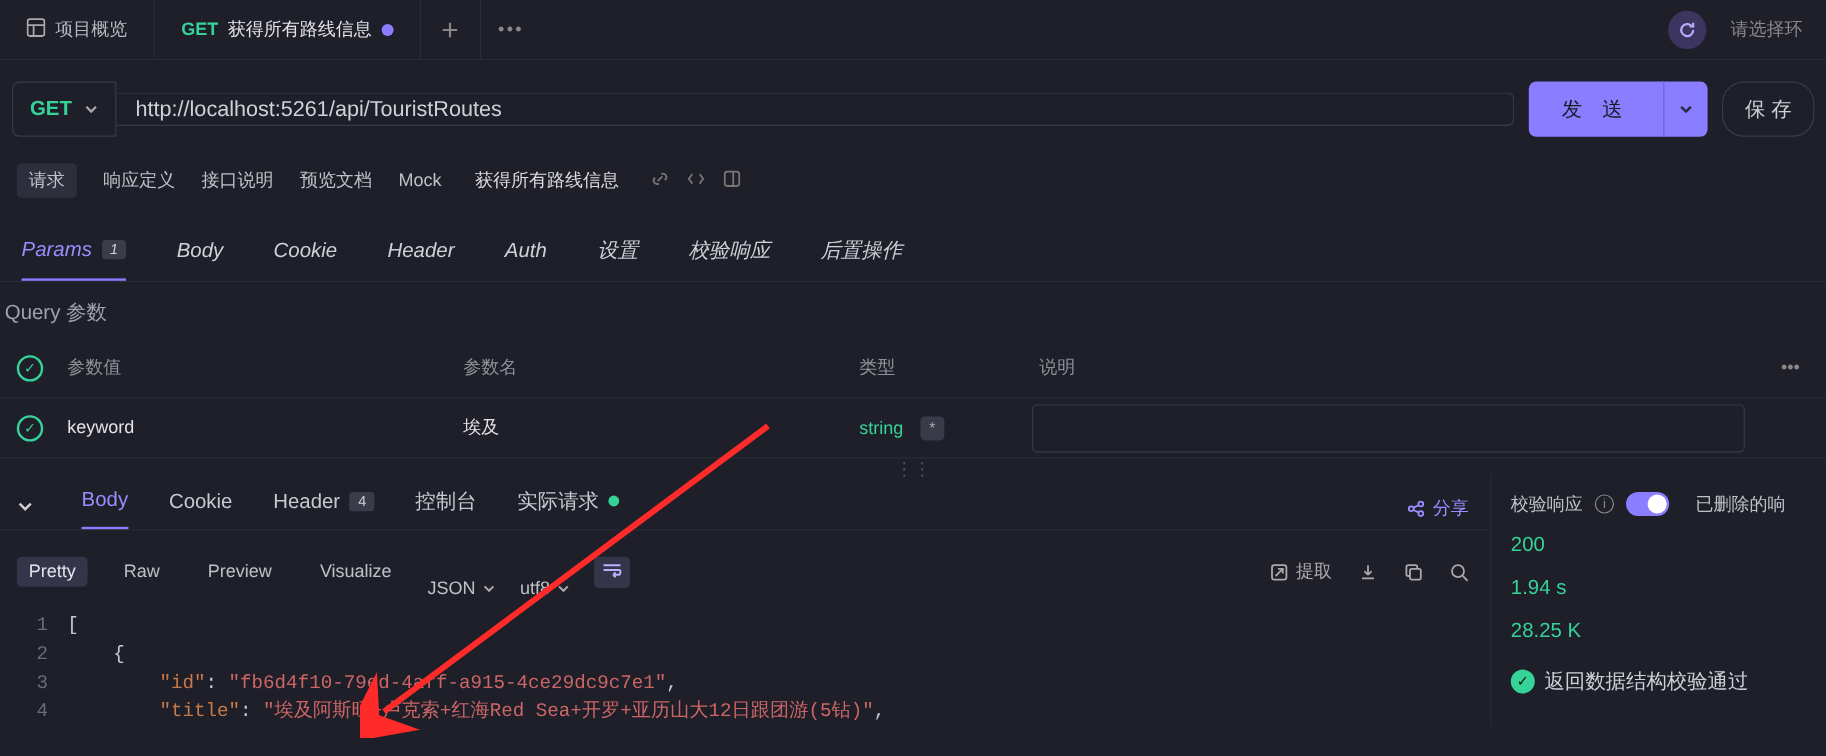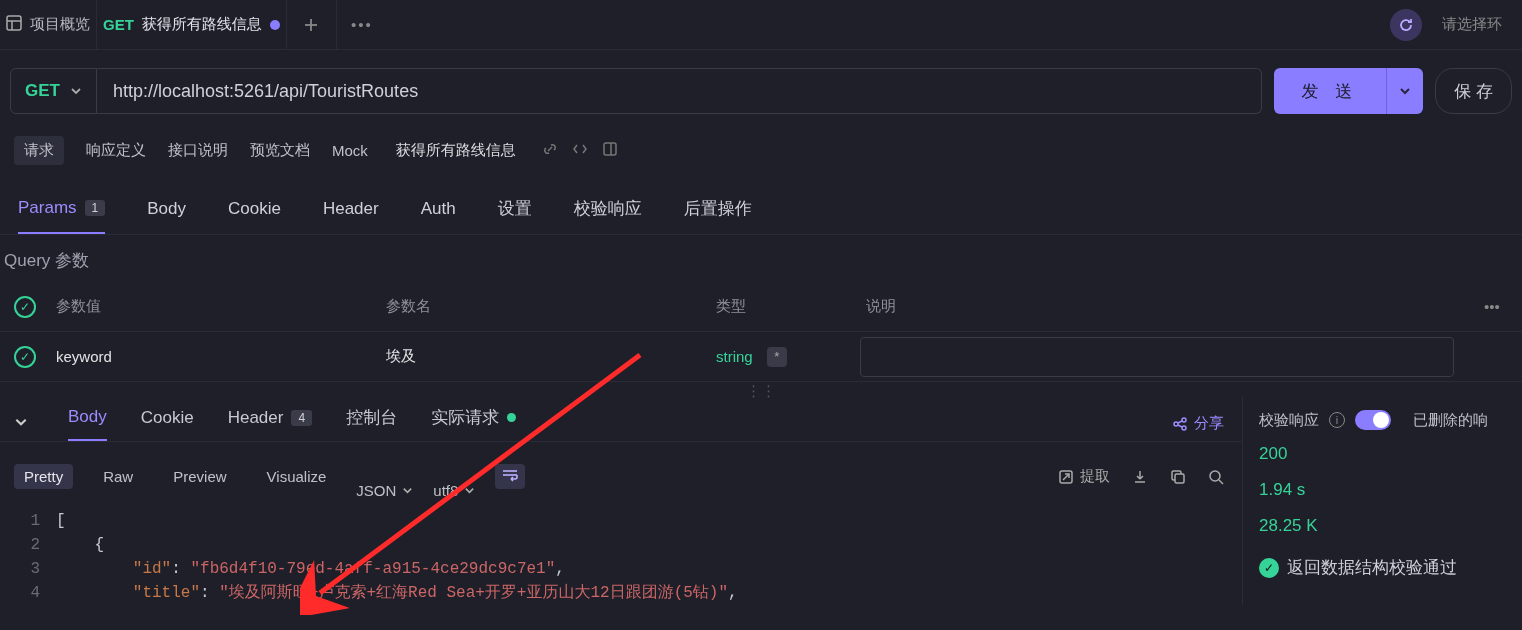--- a/index.html
+++ b/index.html
@@ -15,21 +15,21 @@
 .tabs-bar {
   display: flex;
   align-items: center;
   height: 50px;
   border-bottom: 1px solid #2a2b36;
   justify-content: space-between;
 }
 .tabs-left { display: flex; align-items: center; height: 100%; }
 .tab {
   display: flex; align-items: center; gap: 8px;
-  padding: 0 6px; height: 100%; cursor: pointer;
+  padding: 0 22px; height: 100%; cursor: pointer;
   border-right: 1px solid #2a2b36;
   color: #b8b8c0;
 }
 .tab.active { background: #1e1f28; }
 .tab .method-badge { color: #36d399; font-weight: 600; font-size: 15px; }
 .tab .dot { width: 10px; height: 10px; border-radius: 50%; background: #8b7dff; }
 .tab-icon-btn { width: 50px; display:flex; align-items:center; justify-content:center; height:100%; cursor:pointer; color:#888; border-right:1px solid #2a2b36; }
 .tabs-right { display:flex; align-items:center; gap:12px; padding-right:12px; }
 .refresh-btn { width:32px; height:32px; border-radius:50%; background:#3b3560; display:flex; align-items:center; justify-content:center; color:#a99aff; cursor:pointer; }
 .env-select { color:#888; padding:0 8px; }
@@ -38,21 +38,21 @@
   display:flex; align-items:center; gap:12px;
   padding: 18px 10px 14px 10px;
 }
 .method-select {
   display:flex; align-items:center; gap:10px;
   border:1px solid #3a3b48; border-radius:6px 0 0 6px;
   padding: 10px 14px; height:46px;
   color:#36d399; font-weight:700; font-size:17px;
 }
 .url-input {
-  flex:1; height:46px; border:1px solid #3a3b48; border-left:none;
+  flex:1; height:28px; border:1px solid #3a3b48; border-left:none;
   border-radius:0 6px 6px 0; background:transparent; color:#d0d0d8;
   font-size:18px; padding:0 16px; outline:none; margin-left:-12px;
 }
 .send-btn {
   display:flex; align-items:center; height:46px;
   background:#8b7dff; color:#1a1a24; border-radius:6px;
   font-size:17px; font-weight:500; cursor:pointer;
 }
 .send-btn .label { padding:0 28px; letter-spacing:6px; }
 .send-btn .dd { border-left:1px solid #6f62d8; padding:0 12px; height:100%; display:flex; align-items:center; }
@@ -66,20 +66,21 @@
   padding: 8px 14px 12px 14px; color:#c0c0c8;
 }
 .nav-row .active { background:#2e2f3c; padding:5px 10px; border-radius:4px; }
 .nav-row .breadcrumb-title { color:#dcdce0; margin-left:6px; }
 .nav-row .iconset { display:flex; gap:14px; color:#6a6b7a; margin-left:4px; }
 
 .subtabs {
   display:flex; align-items:center; gap:42px;
   padding: 20px 18px 0 18px;
   border-bottom:1px solid #2a2b36;
+  font-style:italic;
 }
 .subtab { padding-bottom:14px; cursor:pointer; color:#d0d0d8; font-size:17px; display:flex; align-items:center; gap:8px; }
 .subtab.active { color:#9b8cff; border-bottom:2px solid #8b7dff; }
 .count-badge { background:#3b3c4a; color:#d0d0d8; font-size:12px; padding:1px 7px; border-radius:3px; }
 
 .section-title { padding:14px 4px 10px 4px; color:#a0a0b0; font-size:17px; }
 
 .params-table { width:100%; }
 .params-header, .params-row {
   display:grid;

